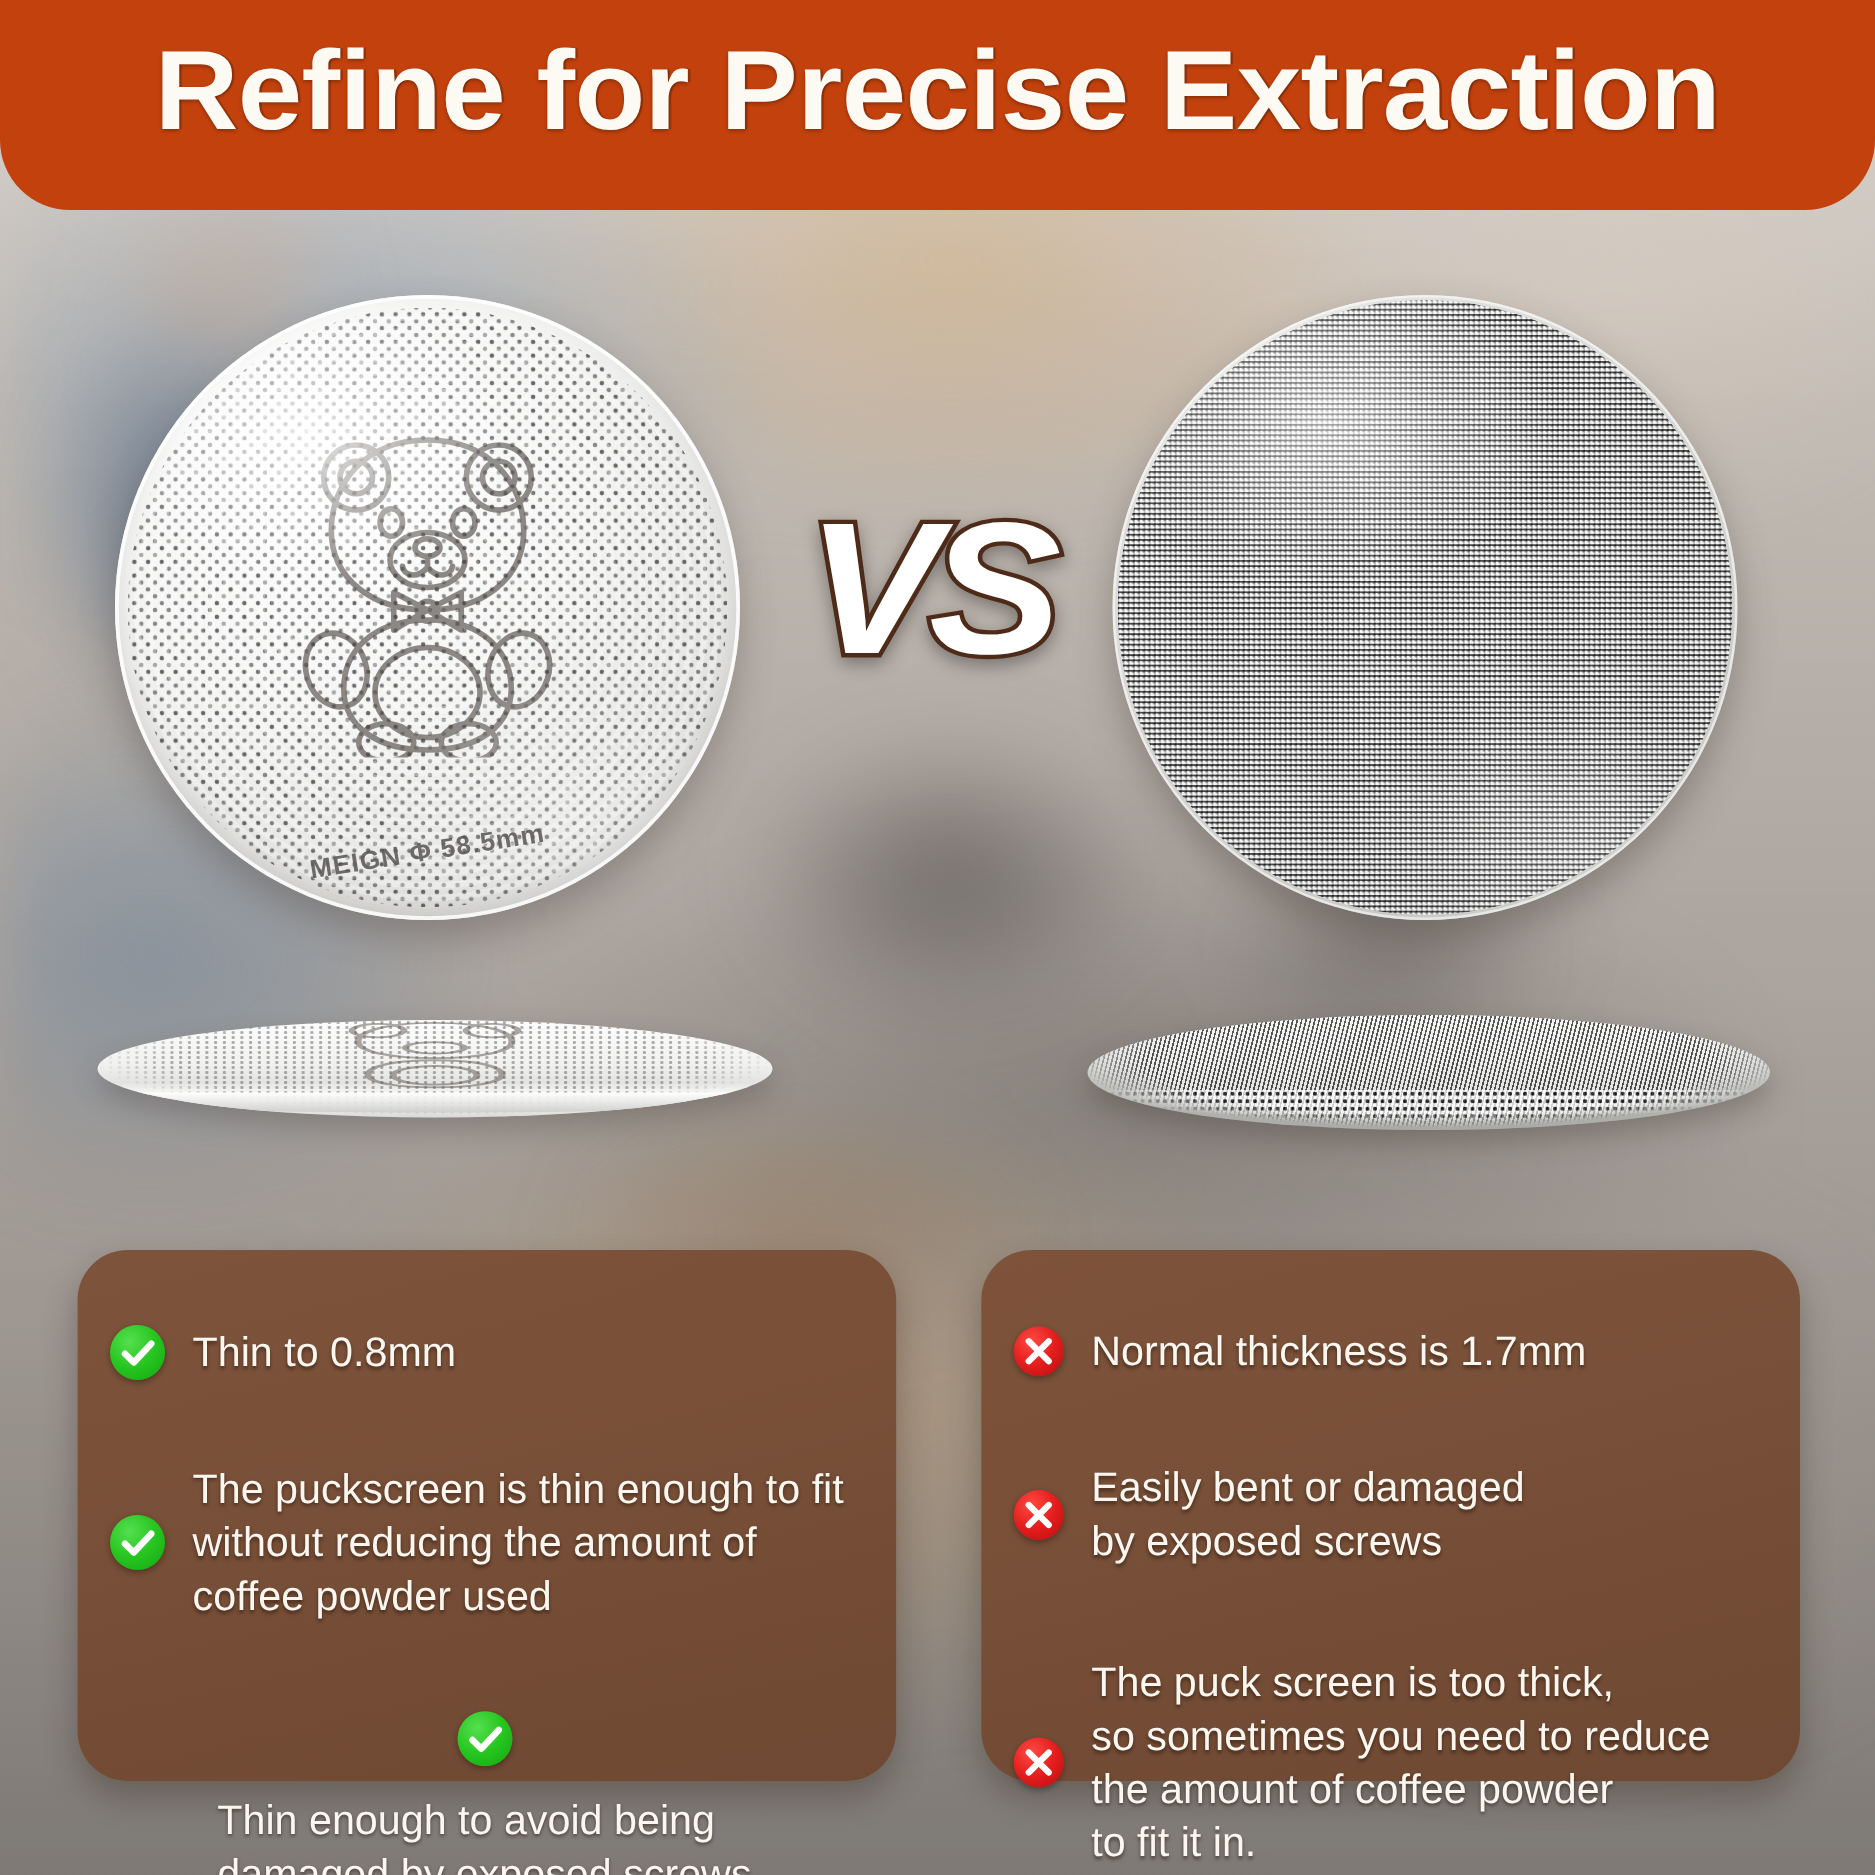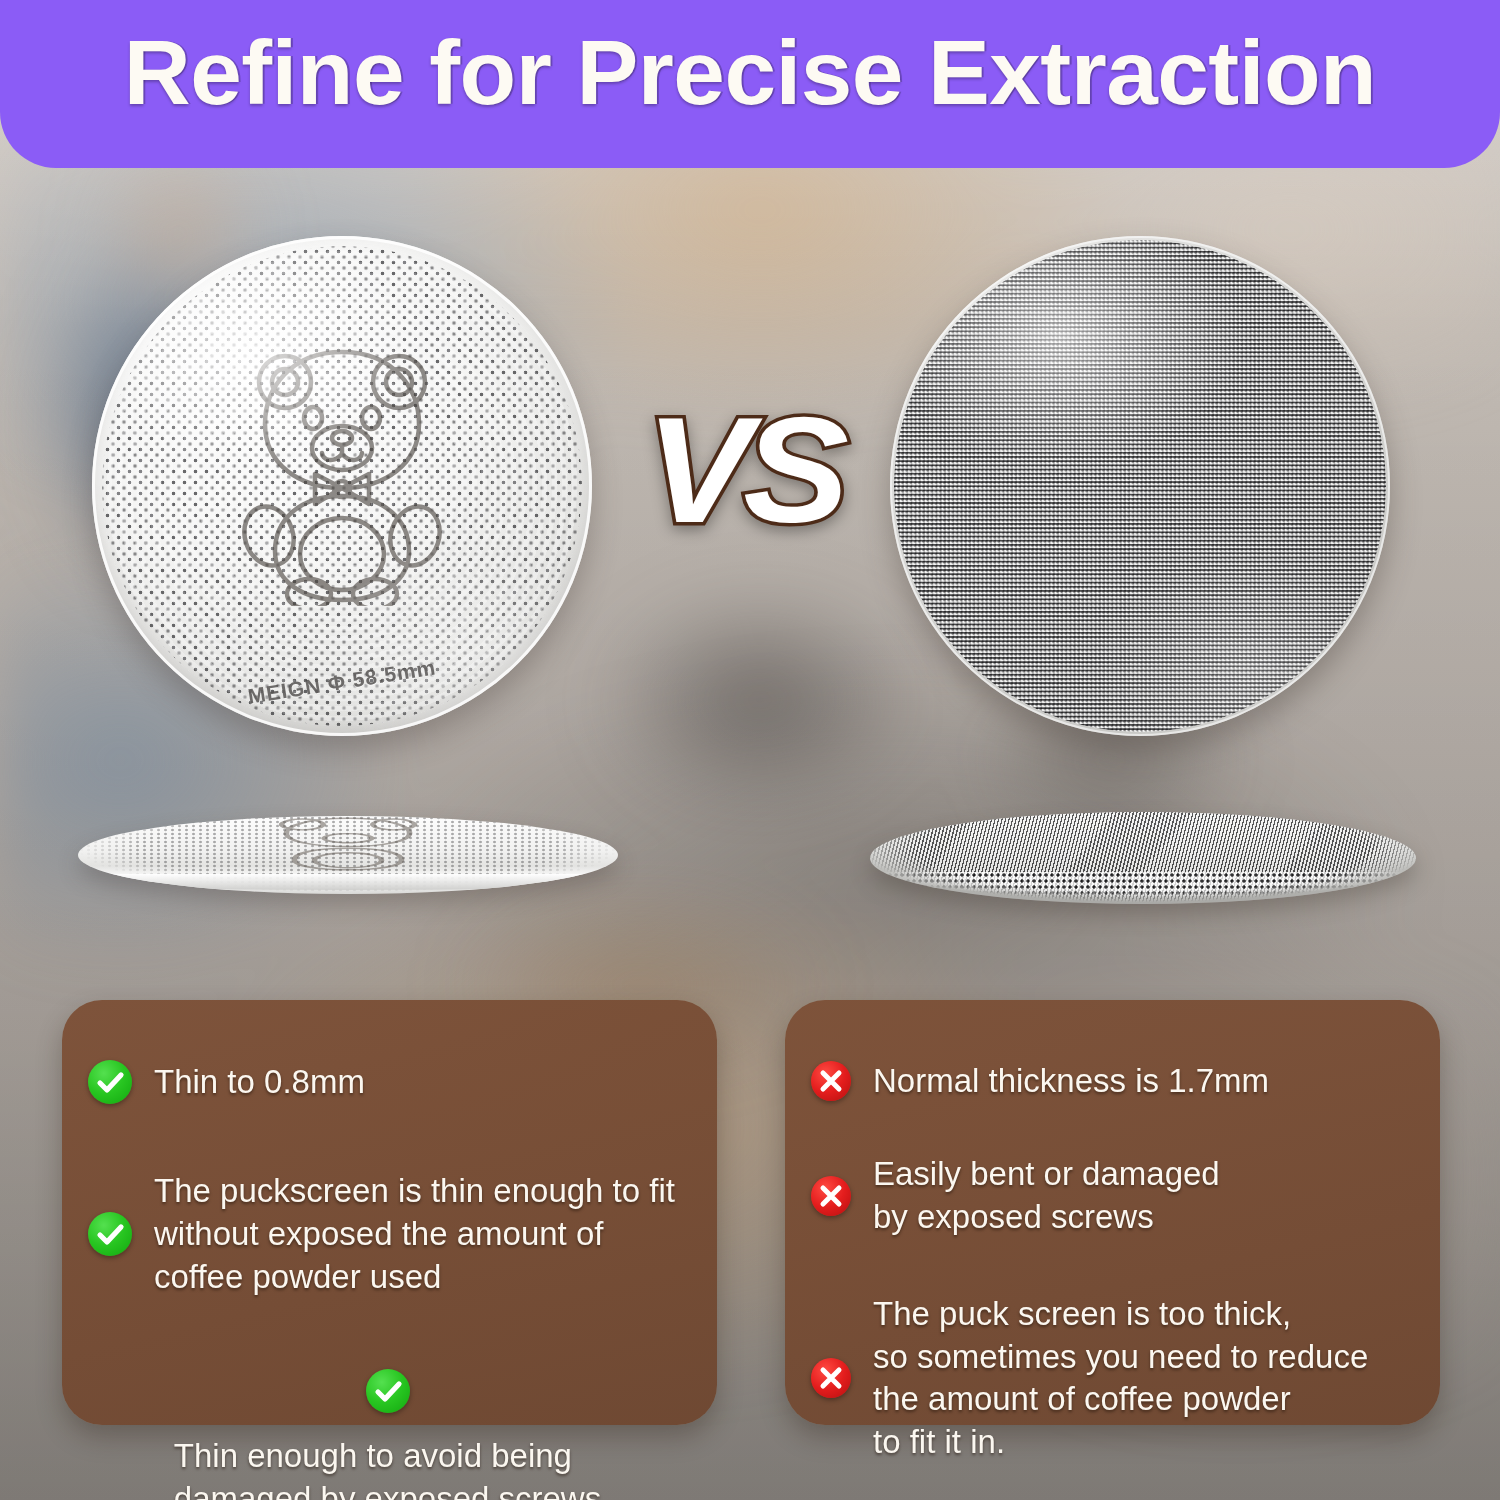--- a/index.html
+++ b/index.html
@@ -269,21 +269,21 @@
     position:absolute;
     top:1000px;
     height:425px;
     border-radius:40px;
     padding:36px 30px 30px 26px;
     z-index:4;
     display:flex; flex-direction:column;
     box-shadow:0 12px 26px rgba(40,25,15,.30);
   }
   #card-left  { left:62px;  width:655px; }
-  #card-right { left:785px; width:655px; }
+  #card-right { left:785px; width:655px;gap:16px; }
 
   .row {
     display:flex; align-items:center;
     gap:22px;
   }
   #card-left  .row:nth-child(1) { margin-top:24px; }
   #card-left  .row:nth-child(2) { margin-top:66px; }
   #card-left  .row:nth-child(3) { margin-top:70px;flex-direction:column; }
   #card-right .row:nth-child(1) { margin-top:24px; }
   #card-right .row:nth-child(2) { margin-top:50px; }
@@ -316,21 +316,21 @@
 </head>
 <body>
 
 <div id="stage">
 
   <div class="bg-layer bg-base"></div>
   <div class="bg-layer bg-warm"></div>
   <div class="bg-layer bg-figure"></div>
   <div class="bg-layer bg-vsheen"></div>
 
-  <div id="banner" style="background: #8b5cf6;">
+  <div id="banner" style="background: #c2410c;">
     <div id="banner-title" style="color: rgb(253, 250, 243);">Refine for Precise Extraction</div>
   </div>
 
   <div id="products">
 
     <div class="disc" id="disc-left">
       <div class="perf"></div>
       <div class="rings"></div>
       <div id="bear">
         <svg viewBox="0 0 250 270">
@@ -413,21 +413,21 @@
       <span class="txt">Thin to 0.8mm</span>
     </div>
 
     <div class="row">
       <span class="icon icon-check">
         <svg viewBox="0 0 44 44">
             <path d="M12 23 L19 30 L33 15" fill="none" stroke="#ffffff" stroke-width="5.2" stroke-linecap="round" stroke-linejoin="round"></path>
           </svg>
       </span>
       <span class="txt">The puckscreen is thin enough to fit
-without exposed the amount of
+without reducing the amount of
 coffee powder used</span>
     </div>
 
     <div class="row">
       <span class="icon icon-check">
         <svg viewBox="0 0 44 44">
             <path d="M12 23 L19 30 L33 15" fill="none" stroke="#ffffff" stroke-width="5.2" stroke-linecap="round" stroke-linejoin="round"></path>
           </svg>
       </span>
       <span class="txt">Thin enough to avoid being

